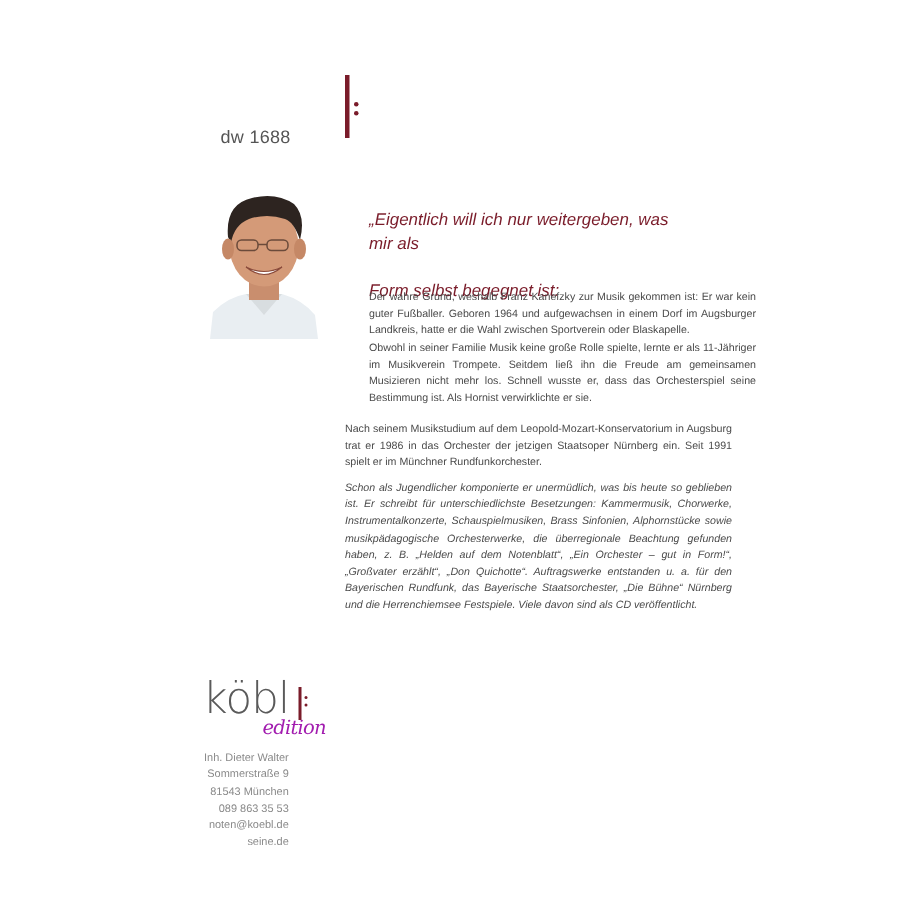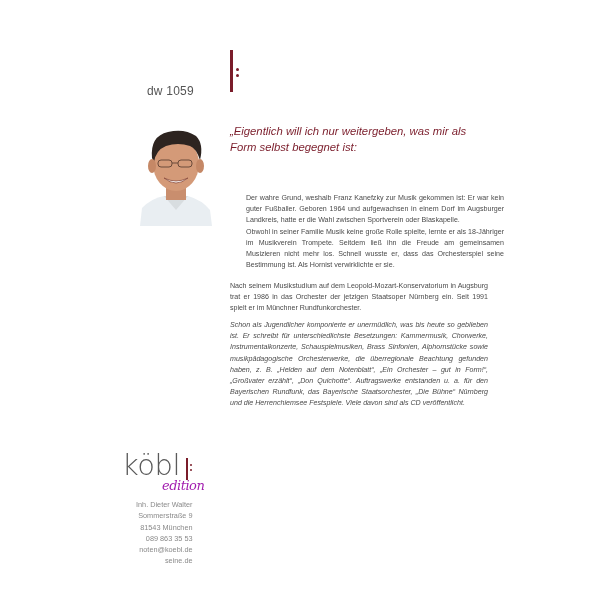--- a/index.html
+++ b/index.html
@@ -11,44 +11,44 @@
 
   .mark-bar { position: absolute; left: 230px; top: 50px; width: 3px; height: 42px; background: #7a1c2a; }
   .mark-dot { position: absolute; left: 236px; width: 3px; height: 3px; border-radius: 50%; background: #7a1c2a; }
   .mark-dot.d1 { top: 68px; }
   .mark-dot.d2 { top: 74px; }
 
   .photo { position: absolute; left: 138px; top: 122px; width: 76px; height: 104px; overflow: hidden; }
 
   .quote { position: absolute; left: 230px; top: 124px; width: 250px;
            font-style: italic; font-size: 11.3px; line-height: 15.5px; color: #7a1c2a; }
-  .quote p { margin: 0; }
+  .quote p { margin: 16px; }
 
   .body { position: absolute; left: 230px; width: 258px; font-size: 7.1px; line-height: 11.2px;
           color: #4a4a4a; text-align: justify; }
   .body p { margin: 0; }
   .b1 { top: 193px; margin-left: 16px; }
   .b2 { top: 281px; }
   .b3 { top: 320px; font-style: italic; }
 
-  .logo { position: absolute; left: 122px; top: 448px; width: 90px; height: 50px; }
+  .logo { position: absolute; left: 135px; top: 448px; width: 90px; height: 50px; }
   .logo-word { position: absolute; left: 0; top: 0; font-size: 29px; letter-spacing: -0.5px;
                color: #5a5a5a; font-family: "DejaVu Sans", sans-serif; font-weight: 300; }
   .logo-accent { position: absolute; left: 64px; top: 10px; width: 2px; height: 22px; background: #7a1c2a; }
   .logo-accent-dot { position: absolute; left: 68px; width: 2px; height: 2px; background: #7a1c2a; border-radius: 50%; }
   .logo-sub { position: absolute; left: 40px; top: 30px; font-size: 13px; font-style: italic;
               color: #a21caf; font-family: "DejaVu Serif", serif; letter-spacing: -0.5px; }
 
   .address { position: absolute; left: 136px; top: 499px; font-size: 7.3px; line-height: 11.3px; color: #8a8a8a; text-align: right; }
   .address div { white-space: nowrap; }
 </style>
 </head>
 <body>
 
-<div class="code">dw 1059</div>
+<div class="code">dw 1688</div>
 
 <div>
   <div class="mark-bar"></div>
   <div class="mark-dot d1"></div>
   <div class="mark-dot d2"></div>
 </div>
 
 <div class="photo">
   <svg width="76" height="104" viewBox="0 0 76 104">
     <rect width="76" height="104" fill="#ffffff"></rect>
@@ -66,21 +66,21 @@
   </svg>
 </div>
 
 <div class="quote">
   <p>„Eigentlich will ich nur weitergeben, was mir als</p>
   <p>Form selbst begegnet ist:</p>
 </div>
 
 <div class="body b1">
   <p>Der wahre Grund, weshalb Franz Kanefzky zur Musik gekommen ist: Er war kein guter Fußballer. Geboren 1964 und aufgewachsen in einem Dorf im Augsburger Landkreis, hatte er die Wahl zwischen Sportverein oder Blaskapelle.</p>
-  <p>Obwohl in seiner Familie Musik keine große Rolle spielte, lernte er als 18-Jähriger im Musikverein Trompete. Seitdem ließ ihn die Freude am gemeinsamen Musizieren nicht mehr los. Schnell wusste er, dass das Orchesterspiel seine Bestimmung ist. Als Hornist verwirklichte er sie.</p>
+  <p>Obwohl in seiner Familie Musik keine große Rolle spielte, lernte er als 11-Jähriger im Musikverein Trompete. Seitdem ließ ihn die Freude am gemeinsamen Musizieren nicht mehr los. Schnell wusste er, dass das Orchesterspiel seine Bestimmung ist. Als Hornist verwirklichte er sie.</p>
 </div>
 
 <div class="body b2">
   <p>Nach seinem Musikstudium auf dem Leopold-Mozart-Konservatorium in Augsburg trat er 1986 in das Orchester der jetzigen Staatsoper Nürnberg ein. Seit 1991 spielt er im Münchner Rundfunkorchester.</p>
 </div>
 
 <div class="body b3">
   <p>Schon als Jugendlicher komponierte er unermüdlich, was bis heute so geblieben ist. Er schreibt für unterschiedlichste Besetzungen: Kammermusik, Chorwerke, Instrumentalkonzerte, Schauspielmusiken, Brass Sinfonien, Alphornstücke sowie musikpädagogische Orchesterwerke, die überregionale Beachtung gefunden haben, z. B. „Helden auf dem Notenblatt“, „Ein Orchester – gut in Form!“, „Großvater erzählt“, „Don Quichotte“. Auftragswerke entstanden u. a. für den Bayerischen Rundfunk, das Bayerische Staatsorchester, „Die Bühne“ Nürnberg und die Herrenchiemsee Festspiele. Viele davon sind als CD veröffentlicht.</p>
 </div>
 

